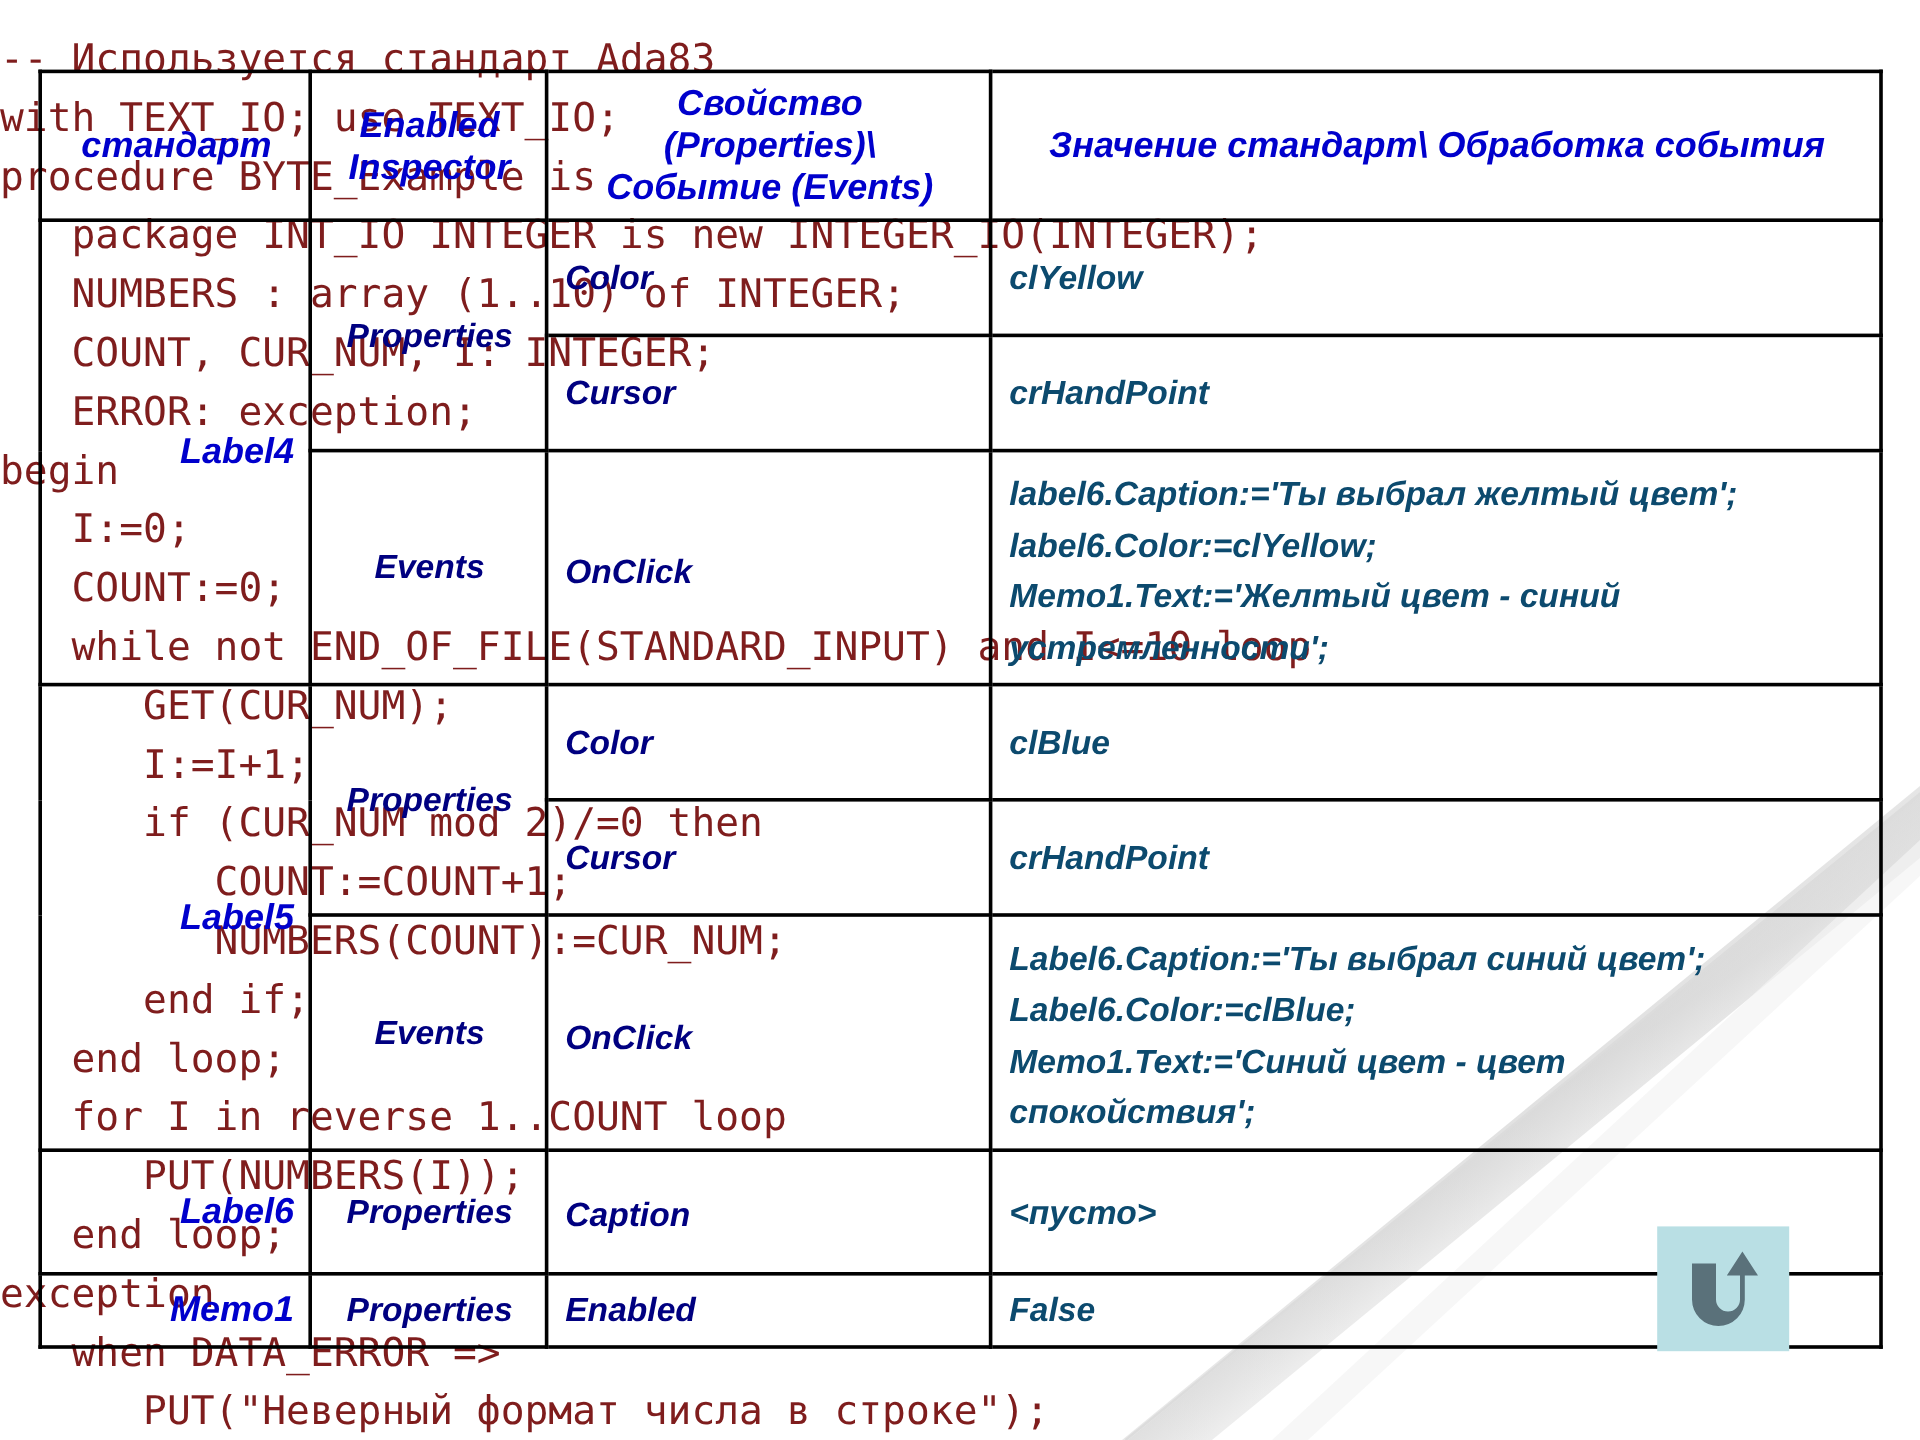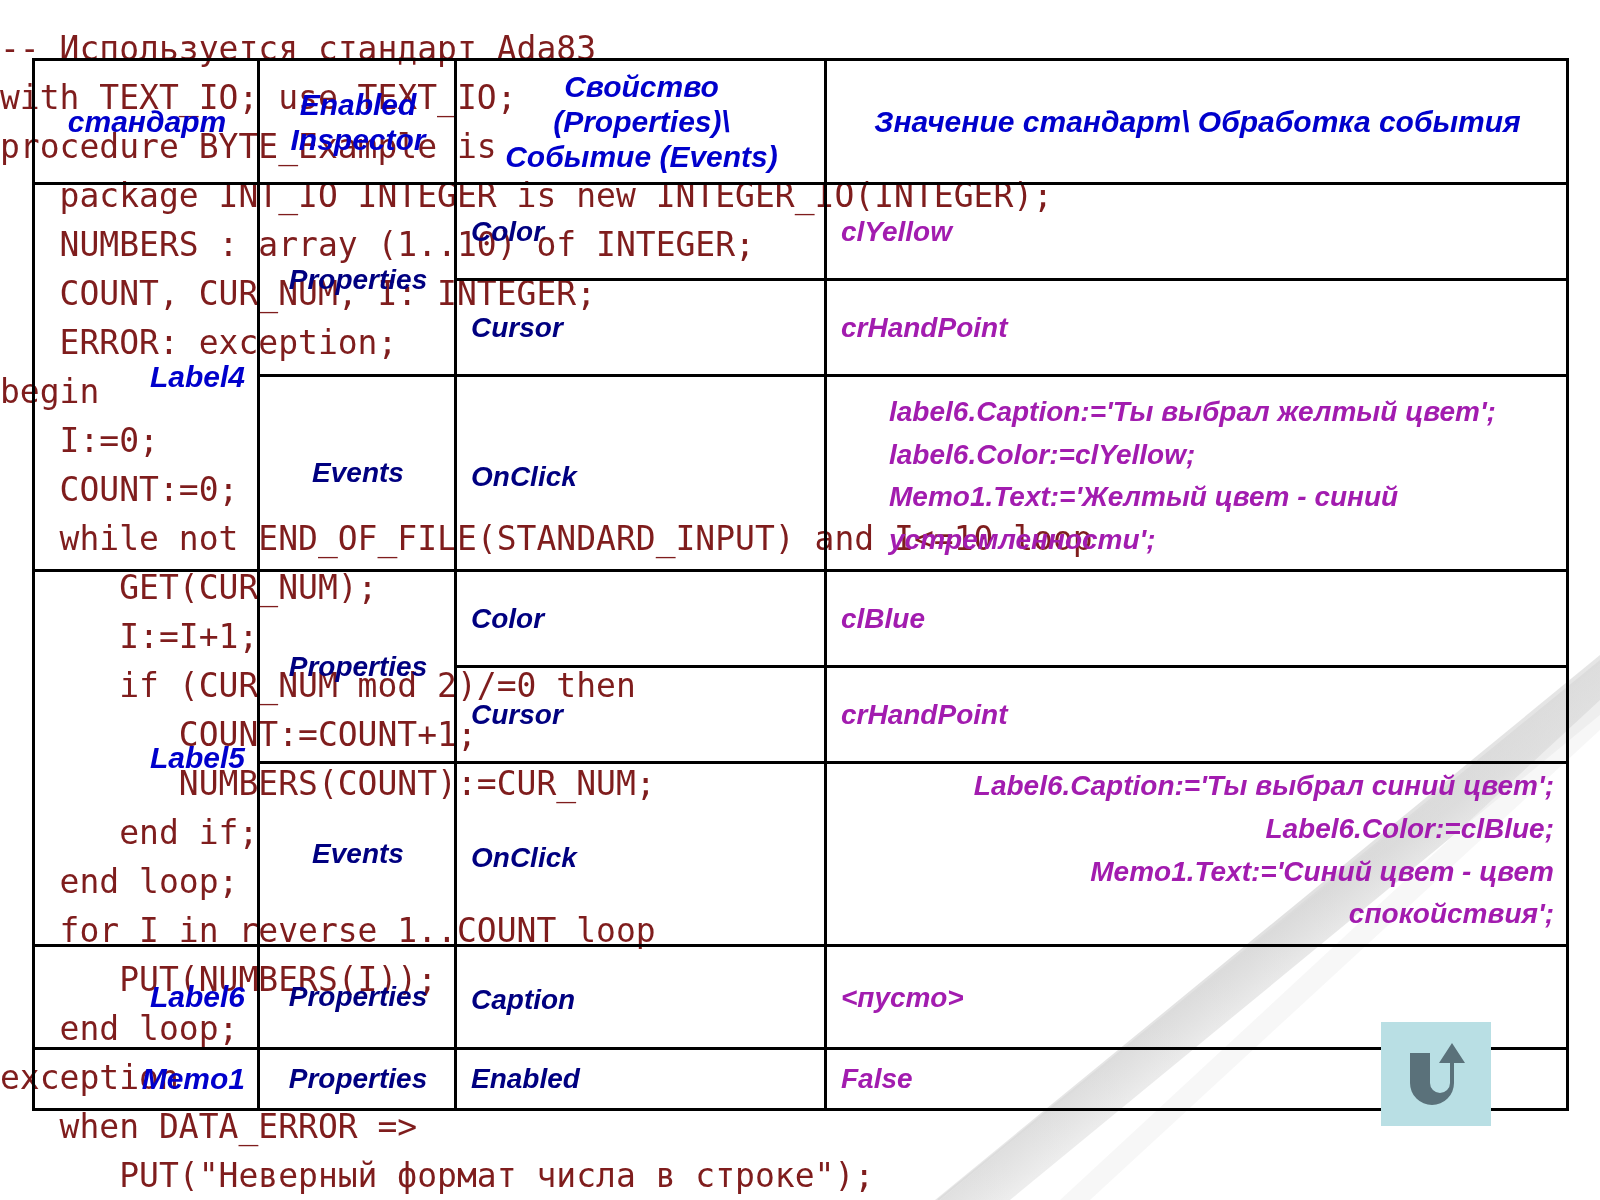--- a/index.html
+++ b/index.html
@@ -95,21 +95,21 @@
     font-size: 28px;
     text-align: center;
   }
   .prop {
     color: #000080;
     font-weight: bold;
     font-size: 28px;
     text-align: left;
   }
   .val {
-    color: #a21caf;
+    color: #0c4a6e;
     font-weight: bold;
     font-style: italic;
     font-size: 28px;
     text-align: left;
     line-height: 1.52;
   }
   .val .line { display: block; }
   td.v-top { vertical-align: top; }
 
   
@@ -241,21 +241,21 @@
     </tr>
 
     <tr>
       <td>
         <div class="cell-inner insp">Events</div>
       </td>
       <td class="v-top">
         <div class="cell-inner prop" style="padding-top:16px;">OnClick</div>
       </td>
       <td class="v-top">
-        <div class="cell-inner val" style="padding-top:14px;margin-left:48px;">
+        <div class="cell-inner val" style="padding-top:14px;">
           <span class="line">label6.Caption:='Ты выбрал желтый цвет';</span>
           <span class="line">label6.Color:=clYellow;</span>
           <span class="line">Memo1.Text:='Желтый  цвет - синий</span>
           <span class="line">устремленности';</span>
         </div>
       </td>
     </tr>
 
     <tr>
       <td rowspan="3">
@@ -286,21 +286,21 @@
     </tr>
 
     <tr>
       <td>
         <div class="cell-inner insp">Events</div>
       </td>
       <td class="v-top">
         <div class="cell-inner prop" style="padding-top:16px;">OnClick</div>
       </td>
       <td class="v-top">
-        <div class="cell-inner val" style="padding-top:1px;text-align:right;">
+        <div class="cell-inner val" style="padding-top:14px;">
           <span class="line">Label6.Caption:='Ты выбрал синий цвет';</span>
           <span class="line">Label6.Color:=clBlue;</span>
           <span class="line">Memo1.Text:='Синий  цвет - цвет</span>
           <span class="line">спокойствия';</span>
         </div>
       </td>
     </tr>
 
     <tr>
       <td style="height:100px;">

